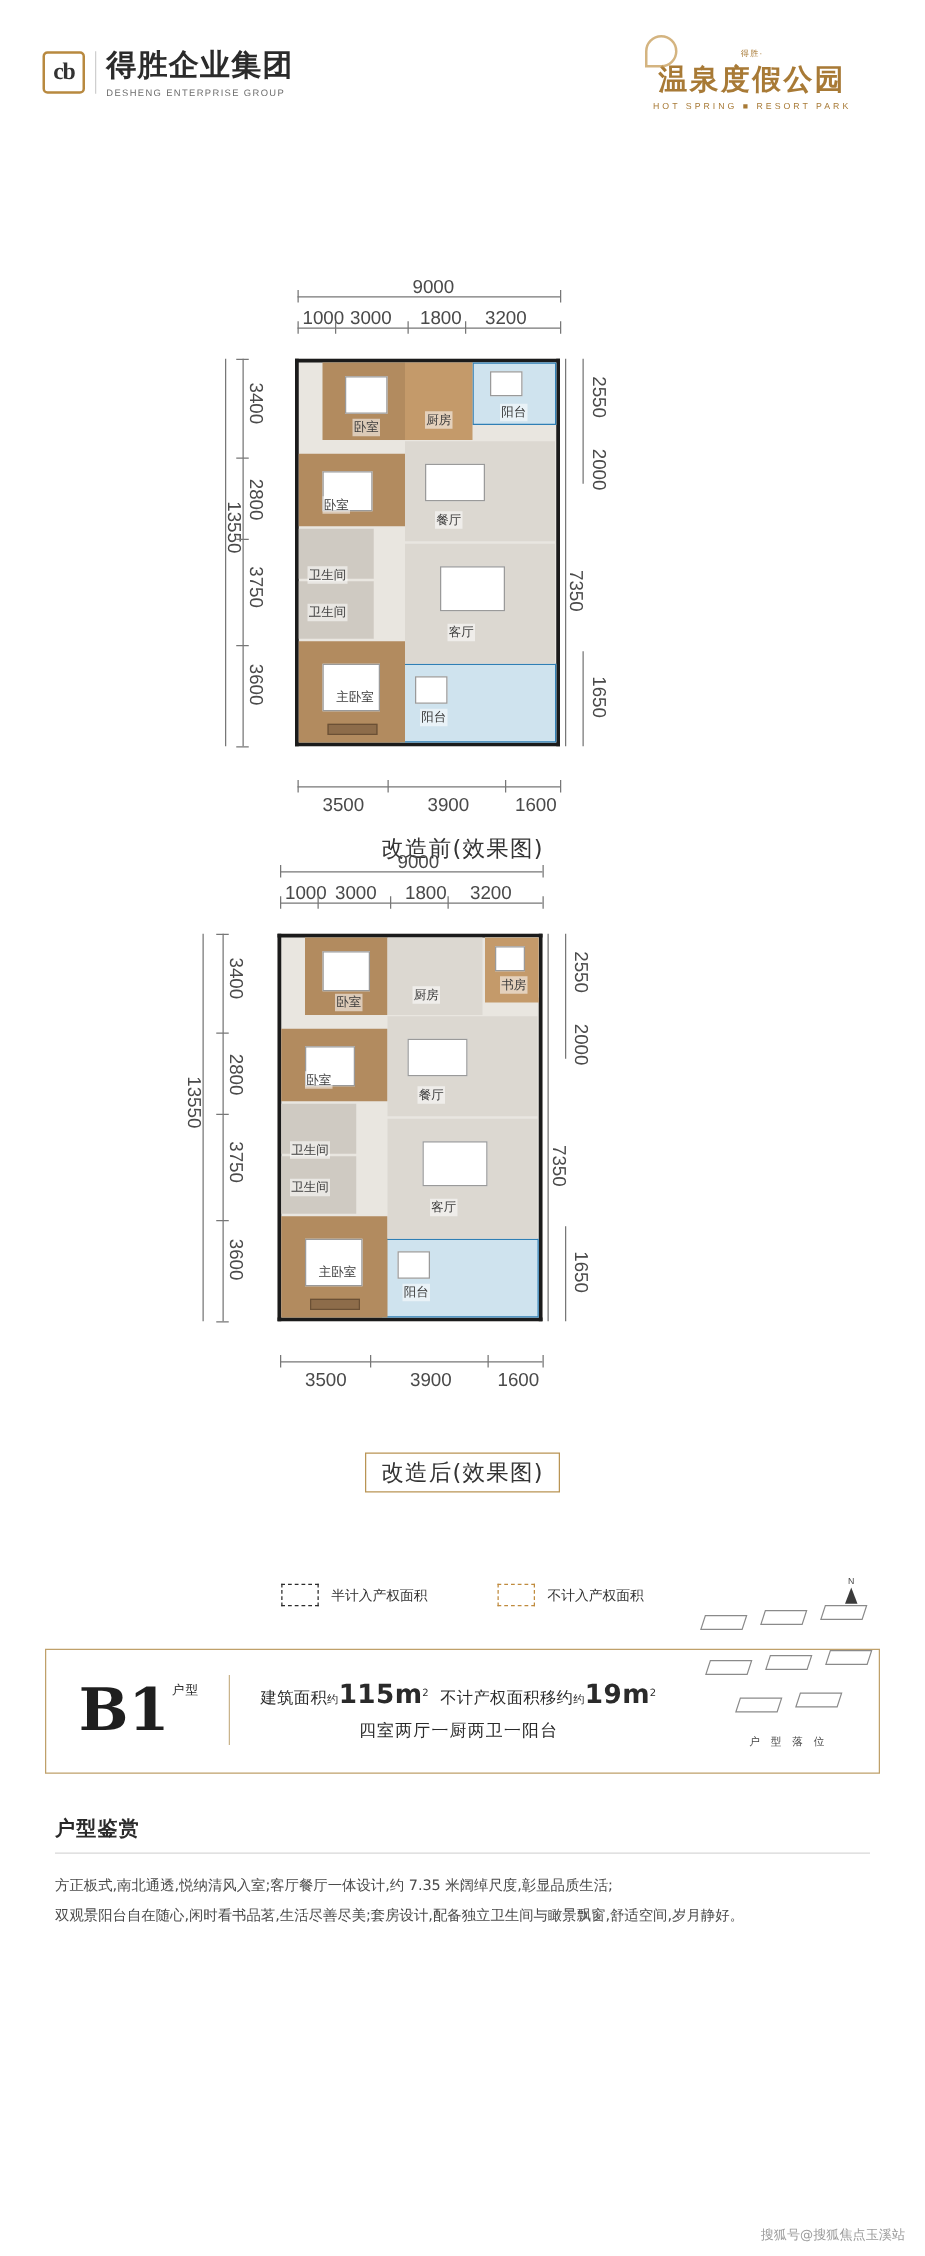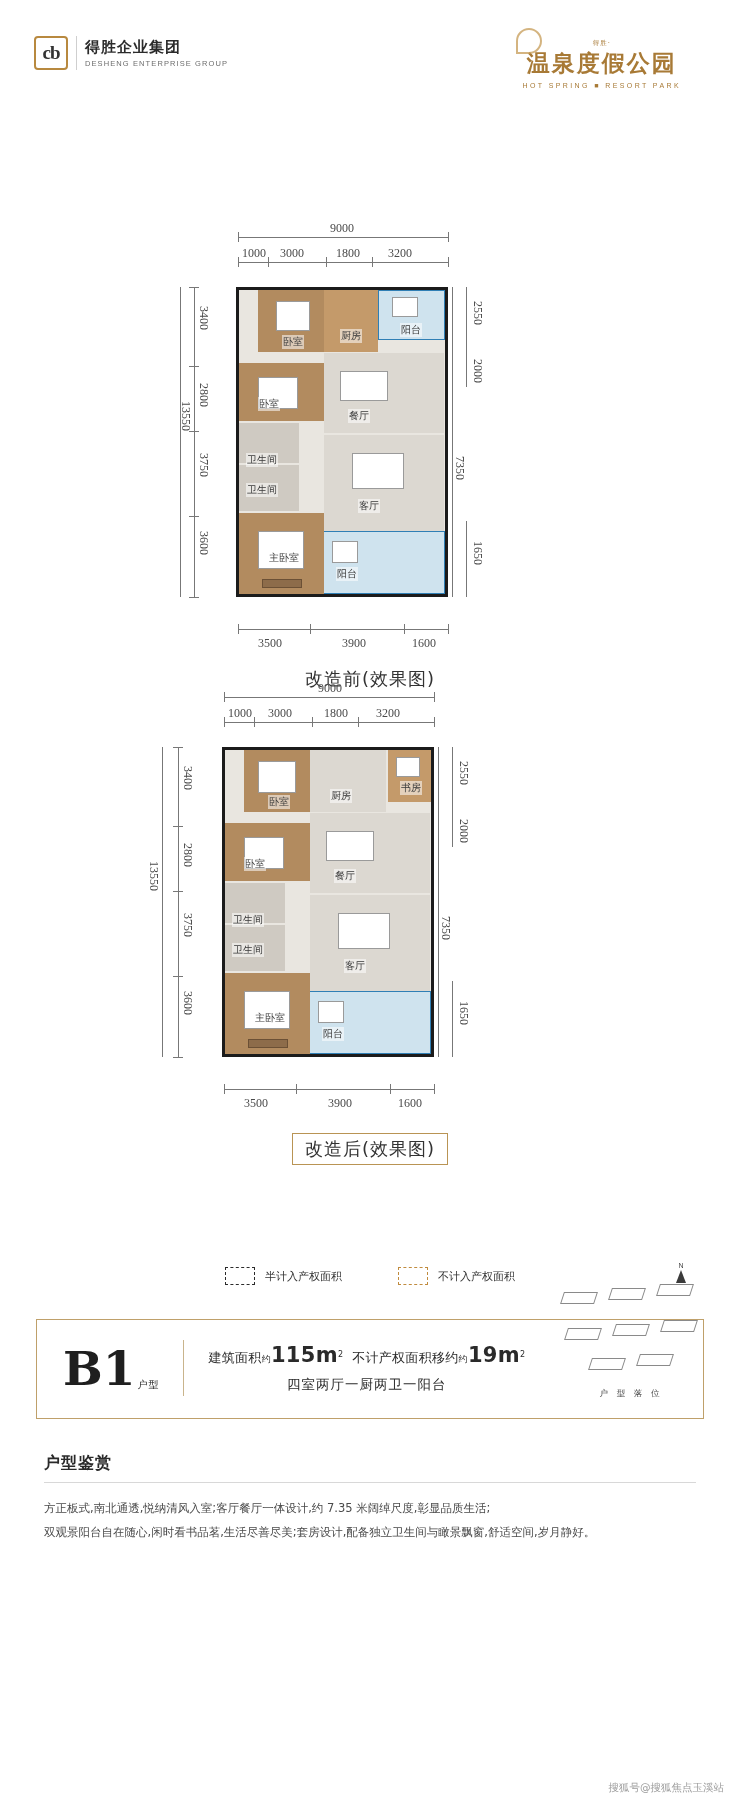--- a/index.html
+++ b/index.html
@@ -15,21 +15,21 @@
   
   .header { display:flex; justify-content:space-between; align-items:flex-start; padding: 36px 59px 0 34px; }
   .logo-left { display:flex; align-items:center; gap:8px; }
   .logo-mark {
     width:34px; height:34px; border:2px solid #b8893f; border-radius:4px;
     display:flex; align-items:center; justify-content:center;
     font-family:"Liberation Serif", serif; font-weight:700; font-size:19px; color:#333;
     letter-spacing:-1px;
   }
   .logo-divider { width:1px; height:34px; background:#cfcfcf; }
-  .logo-left-text .cn { font-size:15px; font-weight:700; letter-spacing:1px; color:#2b2b2b; font-family:"DejaVu Sans", sans-serif;}
+  .logo-left-text .cn { font-size:24px; font-weight:700; letter-spacing:1px; color:#2b2b2b; font-family:"DejaVu Sans", sans-serif;}
   .logo-left-text .en { font-size:7.5px; letter-spacing:1.1px; color:#6d6d6d; margin-top:2px;}
   .logo-right { text-align:center; position:relative; }
   .logo-right .seal {
     font-family:"DejaVu Sans", sans-serif;
     font-size:23px; color:#a87a36; font-weight:700; letter-spacing:2px;
   }
   .logo-right .tiny { font-size:6.5px; color:#a87a36; letter-spacing:1px; margin-top:3px;}
   .logo-right .sub { font-size:7px; color:#a87a36; letter-spacing:2.4px; margin-top:3px;}
   .logo-right .swirl {
     position:absolute; left:-6px; top:-8px; width:26px; height:26px;
@@ -37,21 +37,21 @@
   }
 
   
   .plan-wrap { position:relative; width:740px; }
   .plan-caption { text-align:center; font-size:18px; color:#333; letter-spacing:1px; margin-top:8px;
                   font-family:"DejaVu Sans", sans-serif;}
   .plan-caption.boxed { display:inline-block; border:1px solid #b99454; padding:3px 12px; }
   .caption-center { text-align:center; }
 
   
-  .dim { position:absolute; font-size:12px; color:#4a4a4a; font-family:Liberation Serif, serif; }
+  .dim { position:absolute; font-size:15px; color:#4a4a4a; font-family:Liberation Sans, sans-serif; }
   .dim.v { writing-mode: vertical-rl; text-orientation: mixed; }
   .tick { position:absolute; background:#777; }
   .hline { height:1px; }
   .vline { width:1px; }
 
   
   .fp { position:absolute; background:#e9e6e0; }
   .room-label { position:absolute; font-size:10px; color:#3a3a3a; font-family:"DejaVu Sans", sans-serif;
                 background:rgba(255,255,255,.55); padding:0 1px; white-space:nowrap;}
   .wall { position:absolute; background:#1b1b1b; }
@@ -304,38 +304,38 @@
     <div class="room-label" style="left:330px; top:108px;">厨房</div>
     <div class="room-label" style="left:400px; top:100px;">书房</div>
     <div class="room-label" style="left:244px; top:176px;">卧室</div>
     <div class="room-label" style="left:334px; top:188px;">餐厅</div>
     <div class="room-label" style="left:232px; top:232px;">卫生间</div>
     <div class="room-label" style="left:232px; top:262px;">卫生间</div>
     <div class="room-label" style="left:344px; top:278px;">客厅</div>
     <div class="room-label" style="left:254px; top:330px;">主卧室</div>
     <div class="room-label" style="left:322px; top:346px;">阳台</div>
 
-    <div class="caption-center" style="position:absolute; left:0; right:0; top:444px;">
+    <div class="caption-center" style="position:absolute; left:0; right:0; top:473px;">
       <span class="plan-caption boxed">改造后(效果图)</span>
     </div>
   </div>
 
   <div class="legend">
     <div class="legend-item">
       <div class="legend-box half"></div>
       <div class="legend-text">半计入产权面积</div>
     </div>
     <div class="legend-item">
       <div class="legend-box none"></div>
       <div class="legend-text">不计入产权面积</div>
     </div>
   </div>
 
   <div class="summary">
-    <div style="display:flex; align-items:flex-end;">
+    <div style="display:flex; align-items:flex-start;">
       <span class="b1">B1</span>
       <span class="b1-sub">户型</span>
     </div>
     <div class="vsep"></div>
     <div class="sum-lines">
       <div class="sum-line1">
         <span>建筑面积</span><span style="font-size:9px;">约</span><span class="big">115</span><span class="big">m</span><span class="sml">2</span>
         &nbsp;<span>不计产权面积移约</span><span style="font-size:9px;">约</span><span class="big">19</span><span class="big">m</span><span class="sml">2</span>
       </div>
       <div class="sum-line2">四室两厅一厨两卫一阳台</div>

